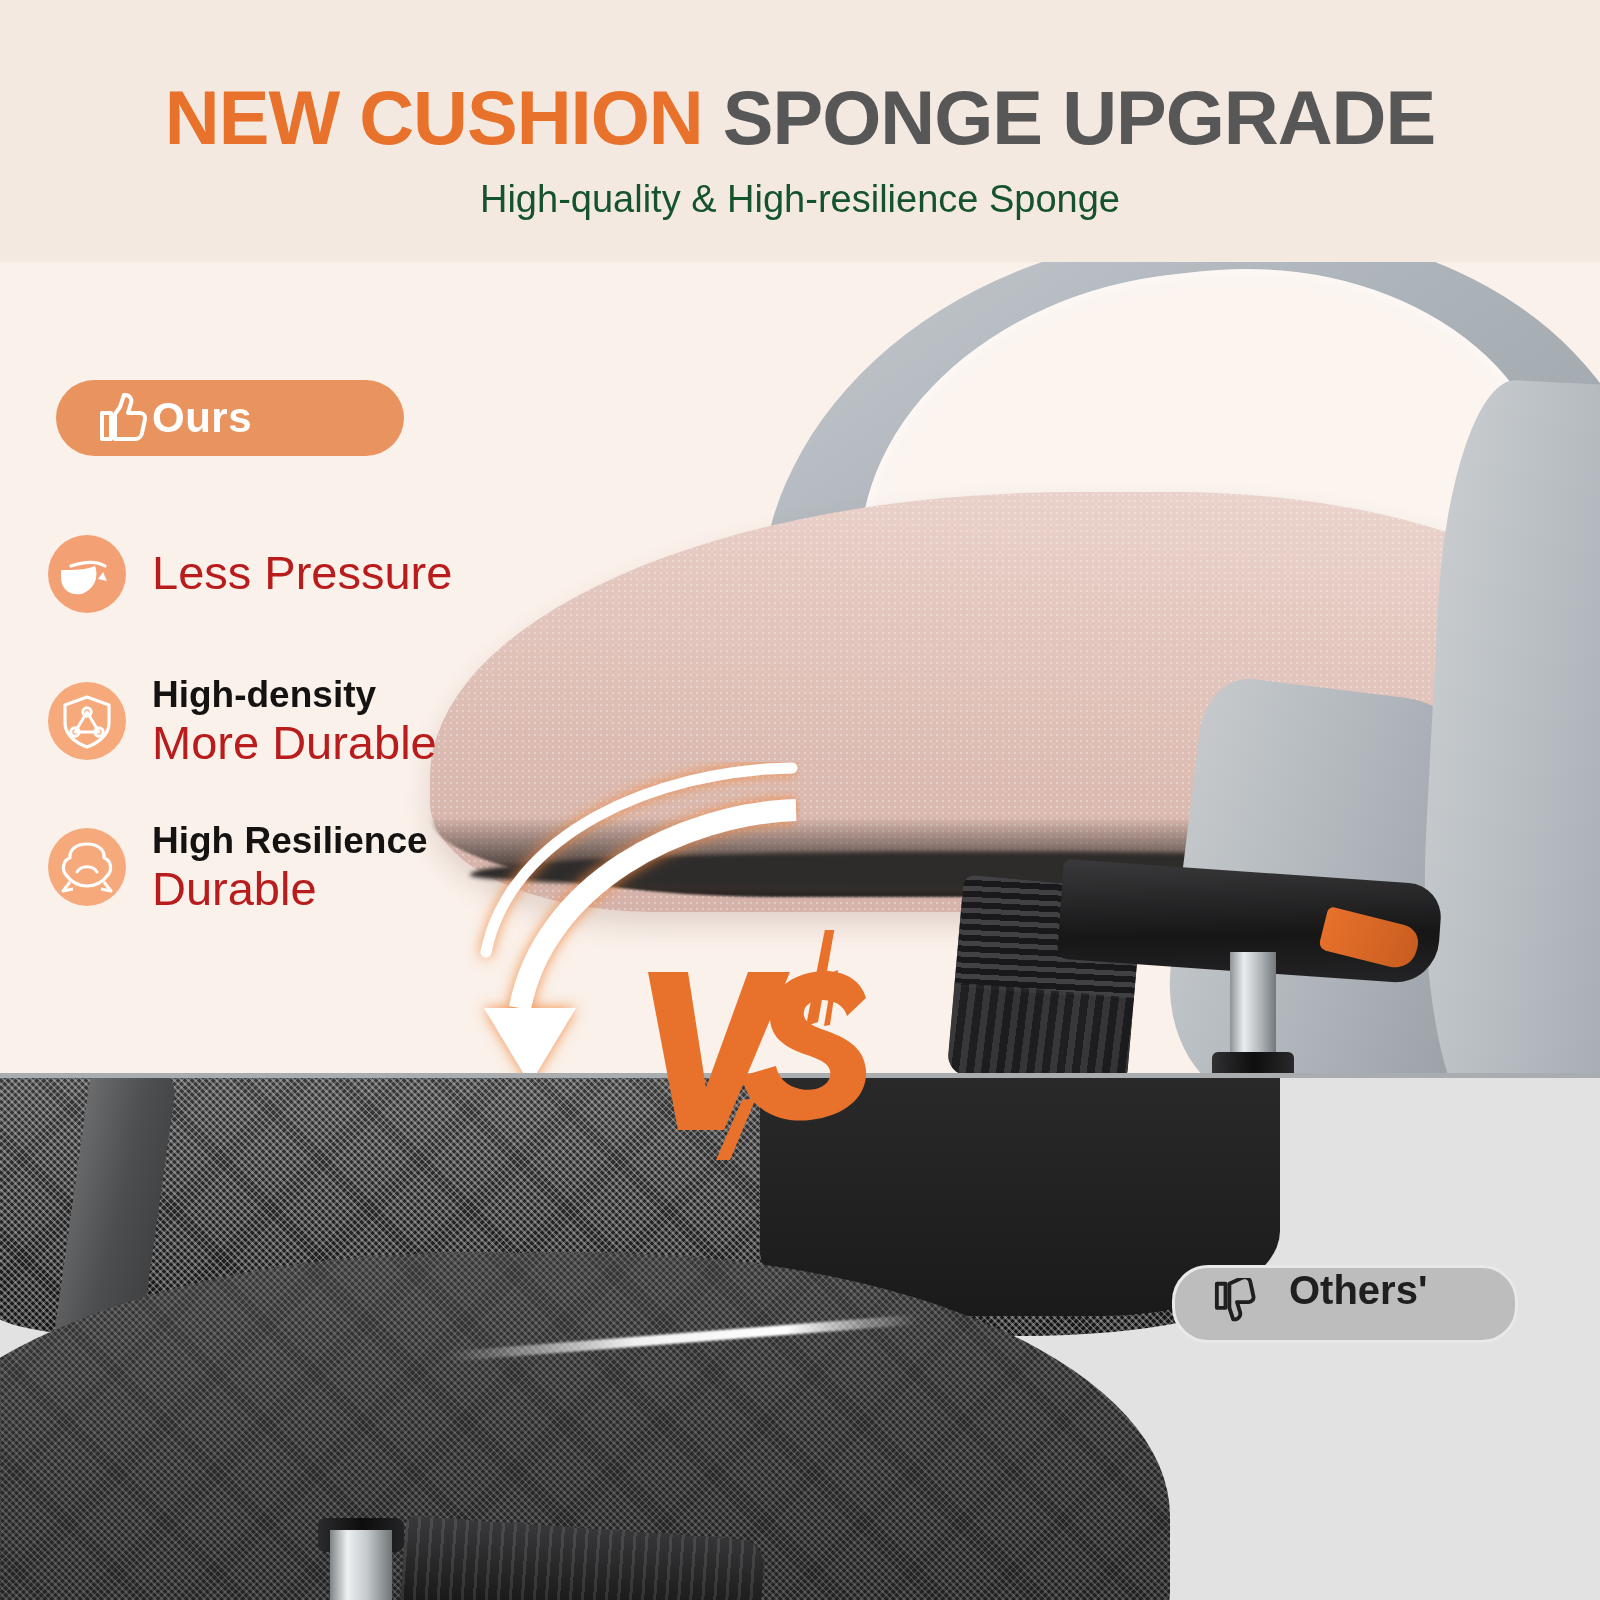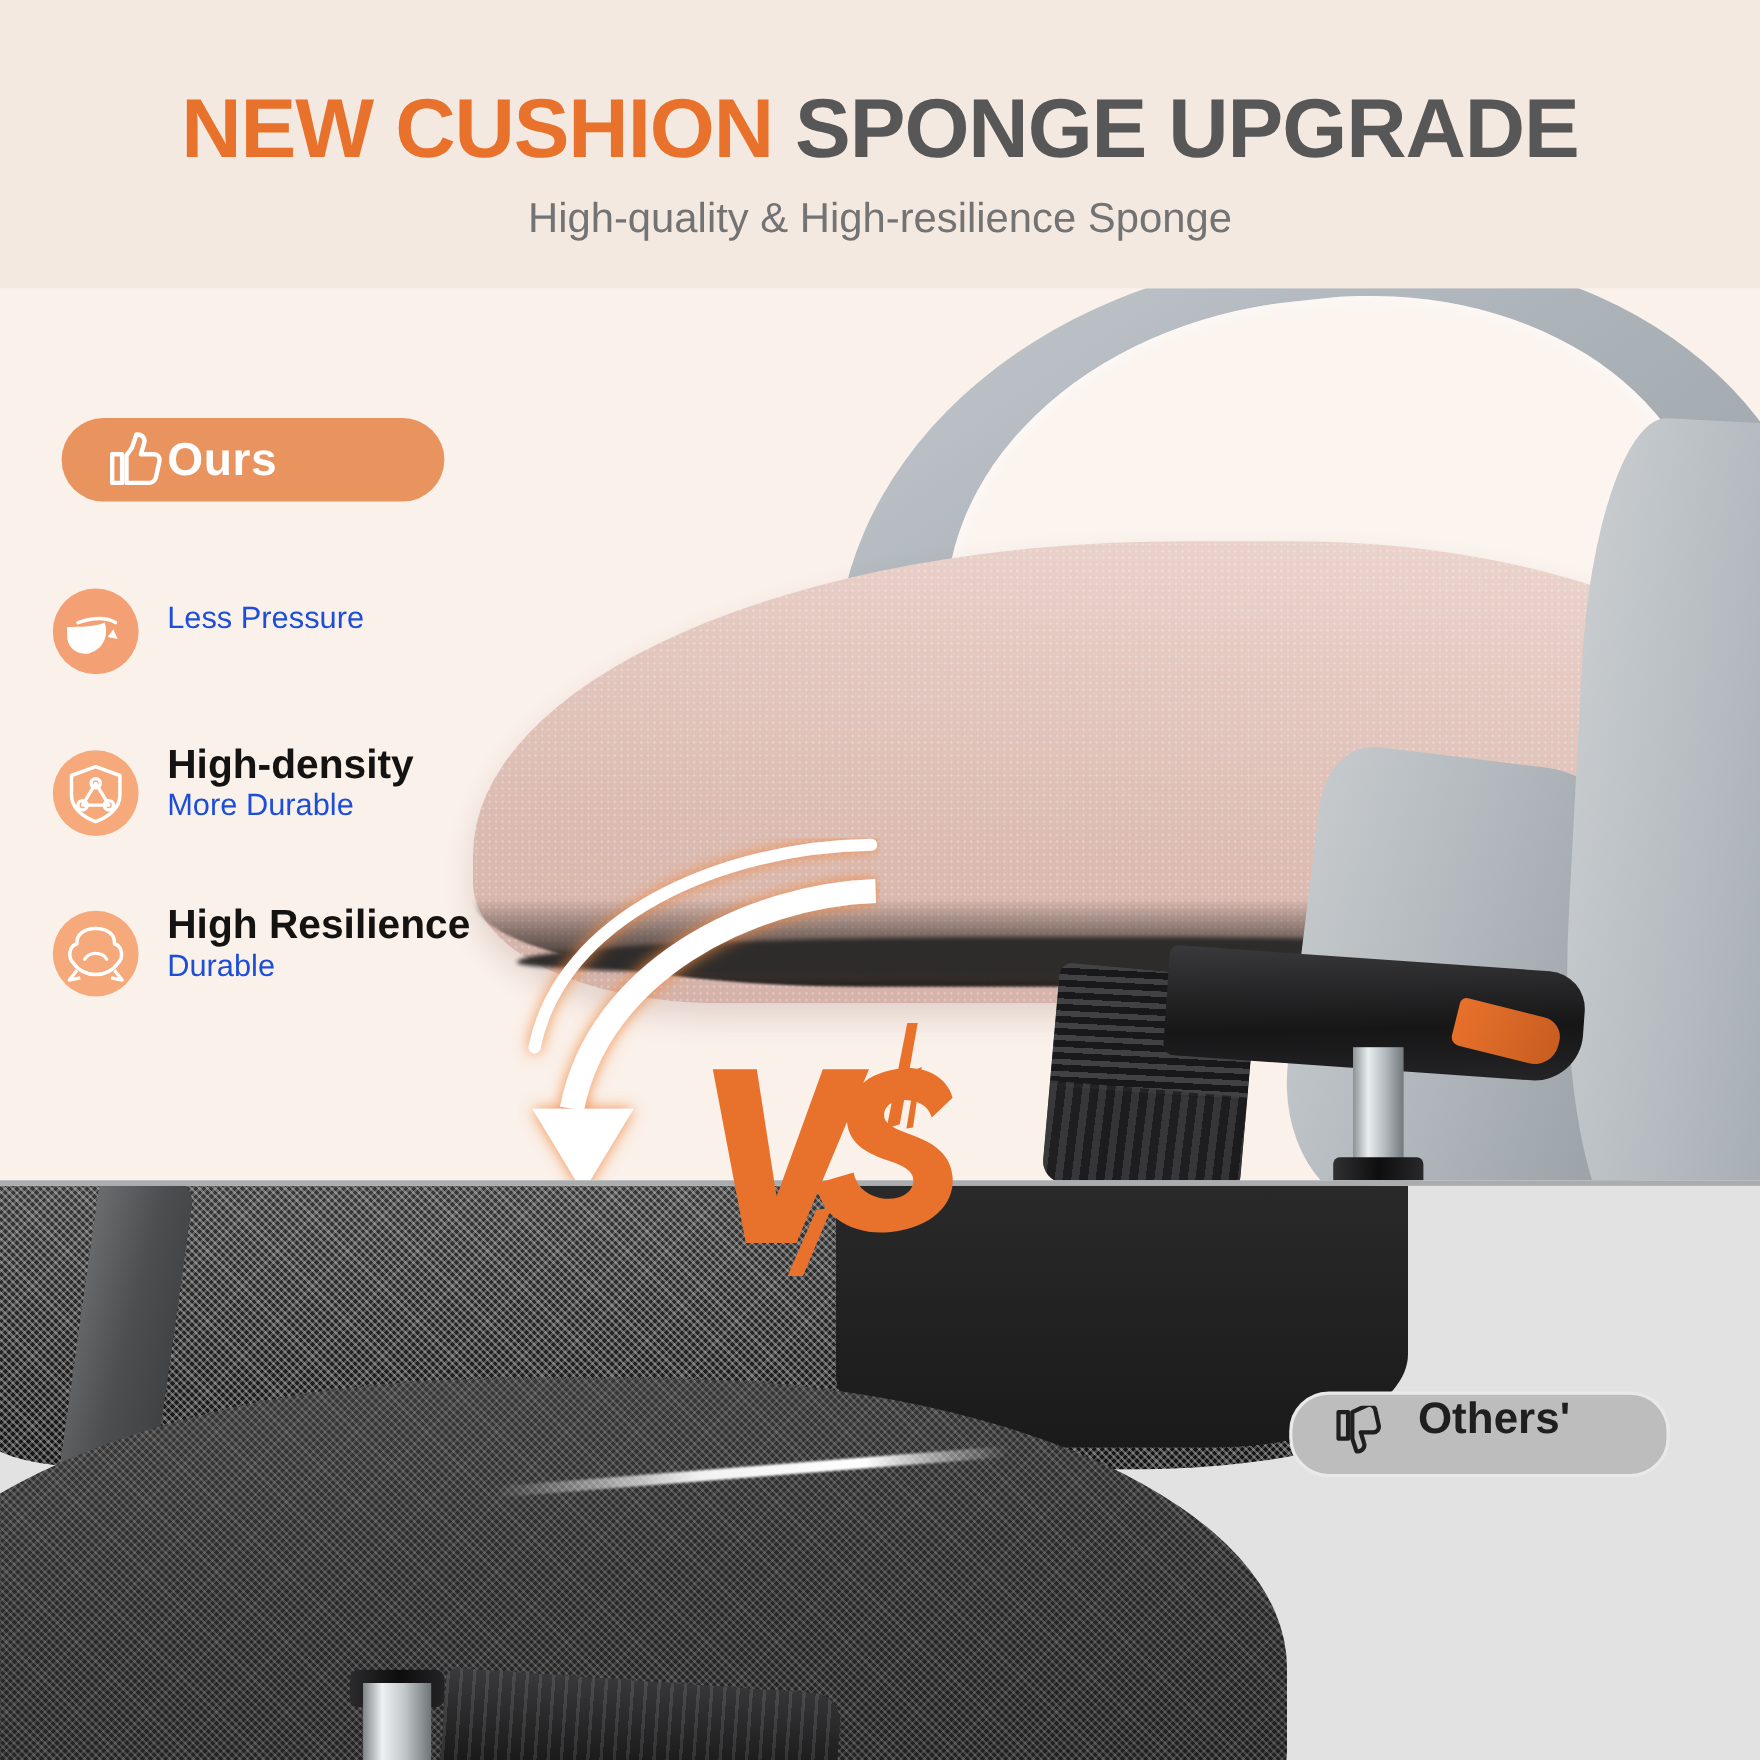--- a/index.html
+++ b/index.html
@@ -22,21 +22,21 @@
     text-align:center;
     font-size:76px;font-weight:bold;letter-spacing:-1px;
     white-space:nowrap;
     font-family:"Liberation Sans", sans-serif;
   }
   #title .t-orange{color:#e8712b;}
   #title .t-dark{color:#575757;}
   #subtitle{
     position:absolute;left:0;top:178px;width:1600px;
     text-align:center;
-    font-size:38px;color:#737373;font-weight:400;
+    font-size:38px;color:#14532d;font-weight:400;
     white-space:nowrap;
   }
 
   
   #topScene{
     position:absolute;left:0;top:262px;width:1600px;height:811px;
     background:#faf1ea;overflow:hidden;z-index:10;
   }
 
   
@@ -170,21 +170,21 @@
   .fcircle{
     width:78px;height:78px;border-radius:50%;
     background:#f6a97b;
     flex:0 0 78px;
     display:flex;align-items:center;justify-content:center;
     margin-top:8px;
   }
   .fcircle.solid{background:#f3a074;}
   .ftext{margin-left:26px;}
   .ftitle{font-size:37px;font-weight:bold;color:#151311;line-height:1.12;white-space:nowrap;}
-  .fsub{font-size:28px;font-weight:400;color:#1d4ed8;line-height:1.2;margin-top:4px;white-space:nowrap;}
+  .fsub{font-size:47px;font-weight:400;color:#b91c1c;line-height:1.2;margin-top:4px;white-space:nowrap;}
 
   
   #vs{position:absolute;left:630px;top:930px;width:260px;height:230px;z-index:60;}
 
   
   #divider{
     position:absolute;left:0;top:1073px;width:1600px;height:5px;
     background:#a9adb0;z-index:35;
   }
   #bottomScene{

